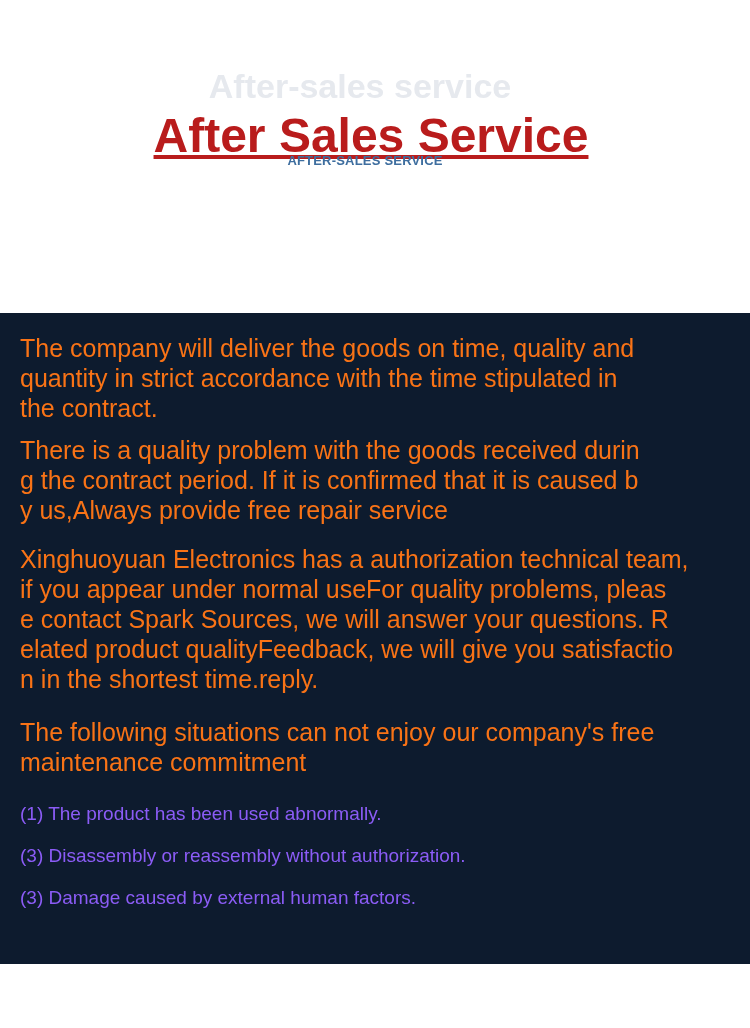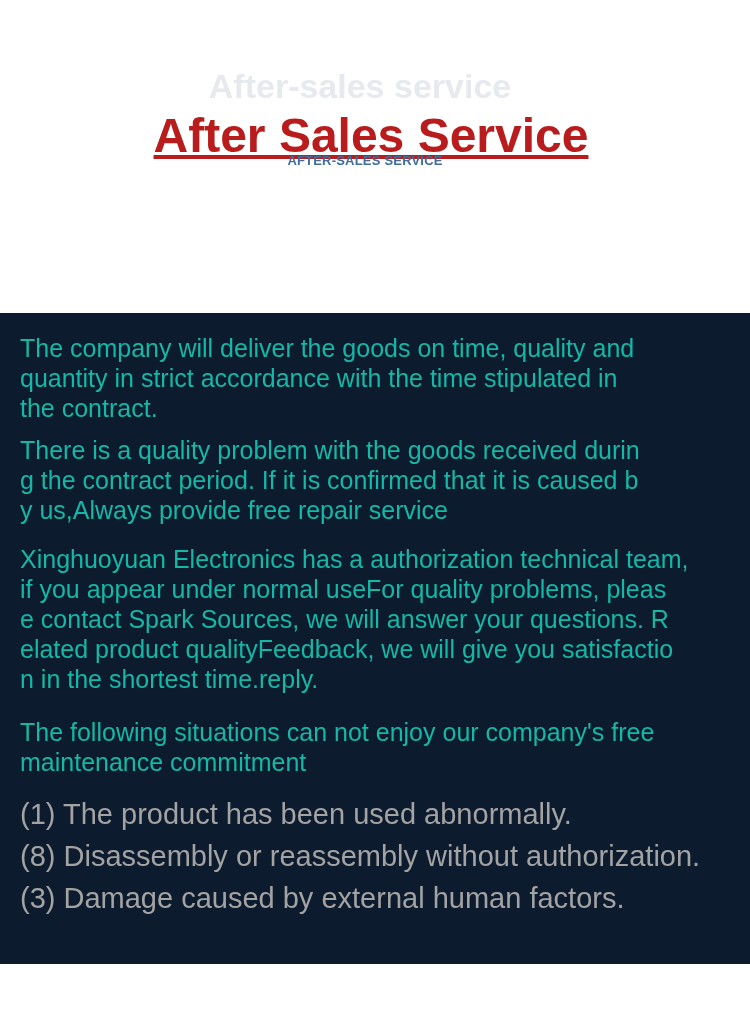--- a/index.html
+++ b/index.html
@@ -67,39 +67,39 @@
     top: 313px;
     left: 0;
     width: 750px;
     height: 715px;
     background: #0d1b2e;
     box-sizing: border-box;
     padding: 20px 18px 0 20px;
     overflow: hidden;
   }
   .panel-paragraph {
-    color: #14b8a6;
+    color: #f97316;
     font-size: 25px;
     line-height: 30px;
     white-space: pre-wrap;
     margin: 0;
   }
   .panel-paragraph.p1 { margin-bottom: 12px; }
   .panel-paragraph.p2 { margin-bottom: 19px; }
   .panel-paragraph.p3 { margin-bottom: 23px; }
   .panel-paragraph.p4 { margin-bottom: 22px; }
 
   .exclusion-list {
     margin: 0;
     padding: 0;
     list-style: none;
   }
   .exclusion-item {
-    color: #a3a3a3;
-    font-size: 29px;
+    color: #8b5cf6;
+    font-size: 19px;
     line-height: 30px;
     white-space: pre-wrap;
     margin: 0 0 12px 0;
   }
 </style>
 </head>
 <body>
 
 <div class="page">
 
@@ -119,18 +119,18 @@
     <p class="panel-paragraph p3">Xinghuoyuan Electronics has a authorization technical team,
 if you appear under normal useFor quality problems, pleas
 e contact Spark Sources, we will answer your questions. R
 elated product qualityFeedback, we will give you satisfactio
 n in the shortest time.reply.</p>
     <p class="panel-paragraph p4">The following situations can not enjoy our company's free
 maintenance commitment</p>
 
     <ul class="exclusion-list">
       <li class="exclusion-item">(1) The product has been used abnormally.</li>
-      <li class="exclusion-item">(8) Disassembly or reassembly without authorization.</li>
+      <li class="exclusion-item">(3) Disassembly or reassembly without authorization.</li>
       <li class="exclusion-item">(3) Damage caused by external human factors.</li>
     </ul>
   </div>
 
 </div>
 
 </body></html>

